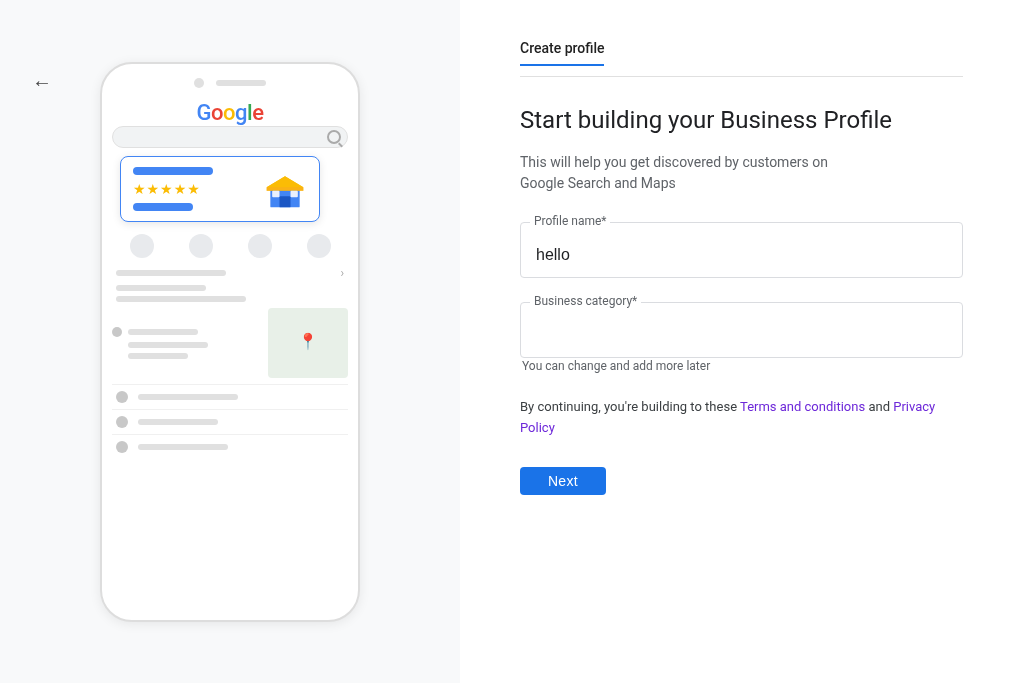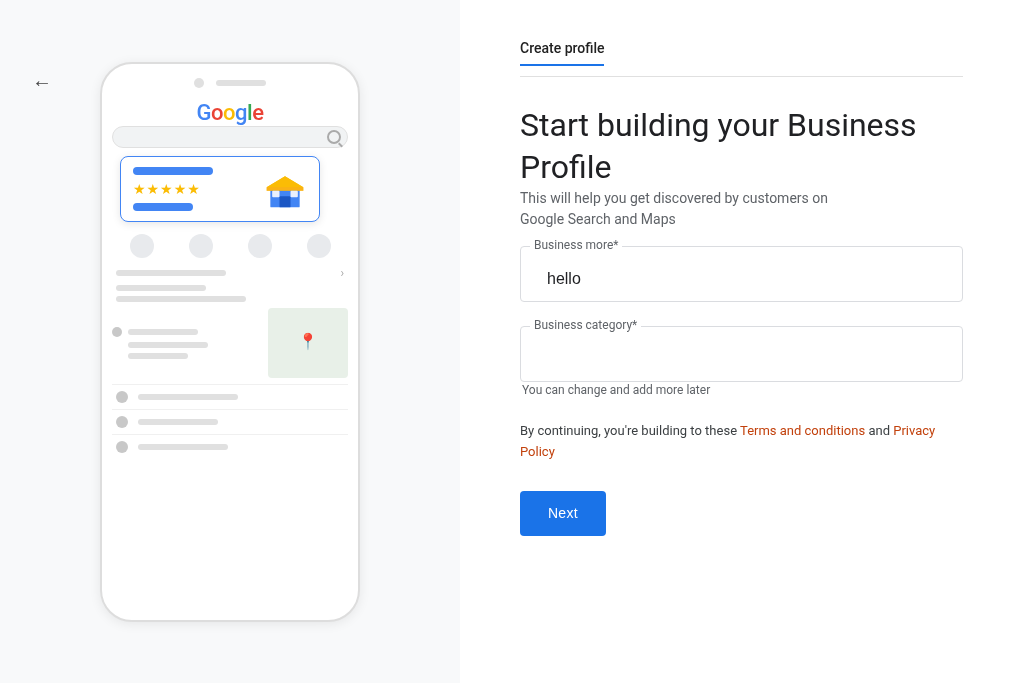--- a/index.html
+++ b/index.html
@@ -295,45 +295,46 @@
 
     .profile-tab-underline {
       height: 2px;
       background: #1a73e8;
       margin-top: 8px;
       width: 100%;
     }
 
     
     .page-title {
-      font-size: 32px;
+      font-size: 24px;
       font-weight: 400;
       color: #202124;
+      margin-bottom: 16px;
       line-height: 1.3;
     }
 
     .page-subtitle {
       font-size: 14px;
       color: #5f6368;
-      margin-bottom: 16px;
+      margin-bottom: 28px;
       line-height: 1.5;
     }
 
     
     .form-field {
       position: relative;
       margin-bottom: 24px;
     }
 
     .form-field input {
       width: 100%;
       height: 56px;
       border: 1px solid #dadce0;
       border-radius: 4px;
-      padding: 16px 26px 6px;
+      padding: 16px 15px 6px;
       font-size: 16px;
       color: #202124;
       outline: none;
       background: transparent;
     }
 
     .form-field-label {
       position: absolute;
       top: -8px;
       left: 10px;
@@ -352,36 +353,36 @@
 
     
     .terms-text {
       font-size: 13px;
       color: #3c4043;
       margin-bottom: 28px;
       line-height: 1.6;
     }
 
     .terms-link {
-      color: #c2410c;
+      color: #6d28d9;
       text-decoration: none;
       cursor: pointer;
     }
 
     
     .next-button {
       background: #1a73e8;
       color: #fff;
       border: none;
       border-radius: 4px;
       padding: 10px 28px;
       font-size: 14px;
       font-weight: 500;
       cursor: pointer;
-      height: 45px;
+      height: 28px;
       display: flex;
       align-items: center;
       justify-content: center;
       letter-spacing: 0.25px;
     }
   </style>
 </head>
 <body>
 
 <div class="left-panel">
@@ -489,21 +490,21 @@
       <span class="profile-tab-label">Create profile</span>
       <div class="profile-tab-underline"></div>
     </div>
   </div>
 
   <h1 class="page-title">Start building your Business Profile</h1>
 
   <p class="page-subtitle">This will help you get discovered by customers on<br>Google Search and Maps</p>
 
   <div class="form-field">
-    <span class="form-field-label">Business more*</span>
+    <span class="form-field-label">Profile name*</span>
     <input type="text" value="hello" style="">
   </div>
 
   <div class="form-field">
     <span class="form-field-label">Business category*</span>
     <input type="text" placeholder="" style="">
     <div class="field-hint">You can change and add more later</div>
   </div>
 
   <div class="terms-text">

